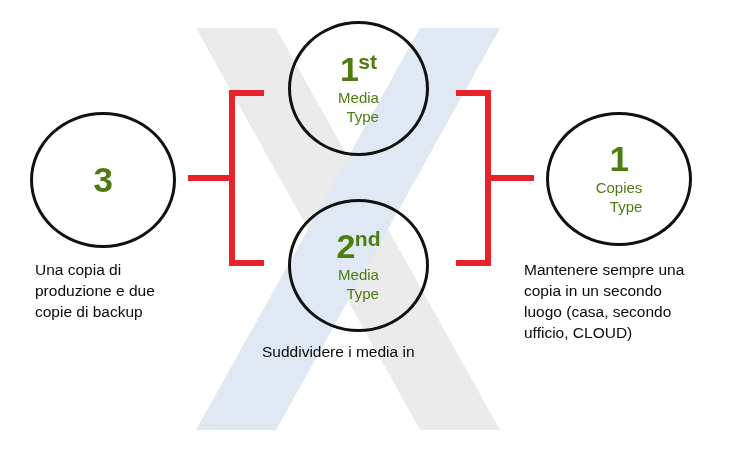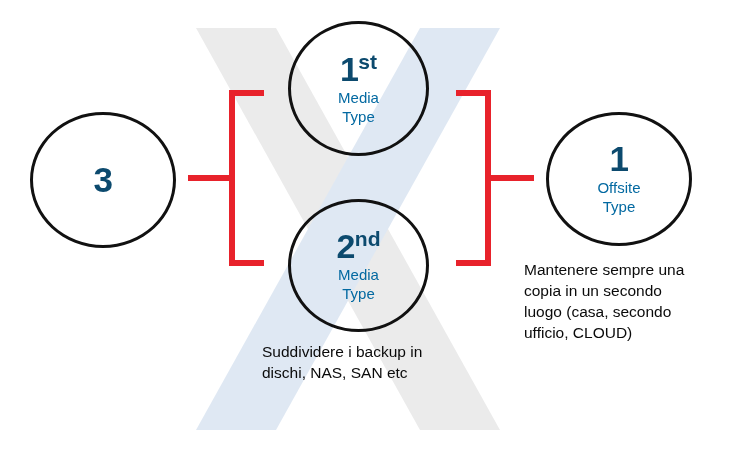--- a/index.html
+++ b/index.html
@@ -37,38 +37,39 @@
     border-radius: 50%;
     background: transparent;
     box-sizing: border-box;
     display: flex;
     flex-direction: column;
     align-items: center;
     justify-content: center;
     text-align: center;
   }
   .node .num {
-    color: #0c4a6e;
+    color: #4d7c0f;
     font-weight: bold;
     line-height: 0.95;
     letter-spacing: -0.5px;
     display: block;
   }
   .node .num .ord {
     font-size: 0.62em;
     vertical-align: super;
     line-height: 1;
     letter-spacing: 0;
   }
   .node .cap {
-    color: #0369a1;
+    color: #4d7c0f;
     font-size: 15px;
     line-height: 1.28;
     font-weight: 400;
     margin-top: 3px;
+    text-align: right;
   }
   .node .cap span { display: block; }
 
   #node-left  { left: 30px;  top: 112px; width: 146px; height: 136px; }
   #node-right { left: 546px; top: 112px; width: 146px; height: 134px; }
   #node-m1    { left: 288px; top: 21px;  width: 141px; height: 135px; }
   #node-m2    { left: 288px; top: 199px; width: 141px; height: 133px; }
 
   #node-left .num, #node-right .num { font-size: 35px; }
   #node-m1 .num, #node-m2 .num { font-size: 34px; }
@@ -147,29 +148,33 @@
     <span class="num"><span>2</span><span class="ord">nd</span></span>
     <span class="cap">
       <span>Media</span>
       <span>Type</span>
     </span>
   </div>
 
   <div id="node-right" class="node">
     <span class="num">1</span>
     <span class="cap">
-      <span>Offsite</span>
+      <span>Copies</span>
       <span>Type</span>
     </span>
   </div>
 
+  <div id="cap-left" class="caption">
+    <span>Una copia di</span>
+    <span>produzione e due</span>
+    <span>copie di backup</span>
+  </div>
 
   <div id="cap-center" class="caption">
-    <span>Suddividere i backup in</span>
-    <span>dischi, NAS, SAN etc</span>
+    <span>Suddividere i media in</span>
   </div>
 
   <div id="cap-right" class="caption">
     <span>Mantenere sempre una</span>
     <span>copia in un secondo</span>
     <span>luogo (casa, secondo</span>
     <span>ufficio, CLOUD)</span>
   </div>
 
   <div id="cap-ghost"></div>

